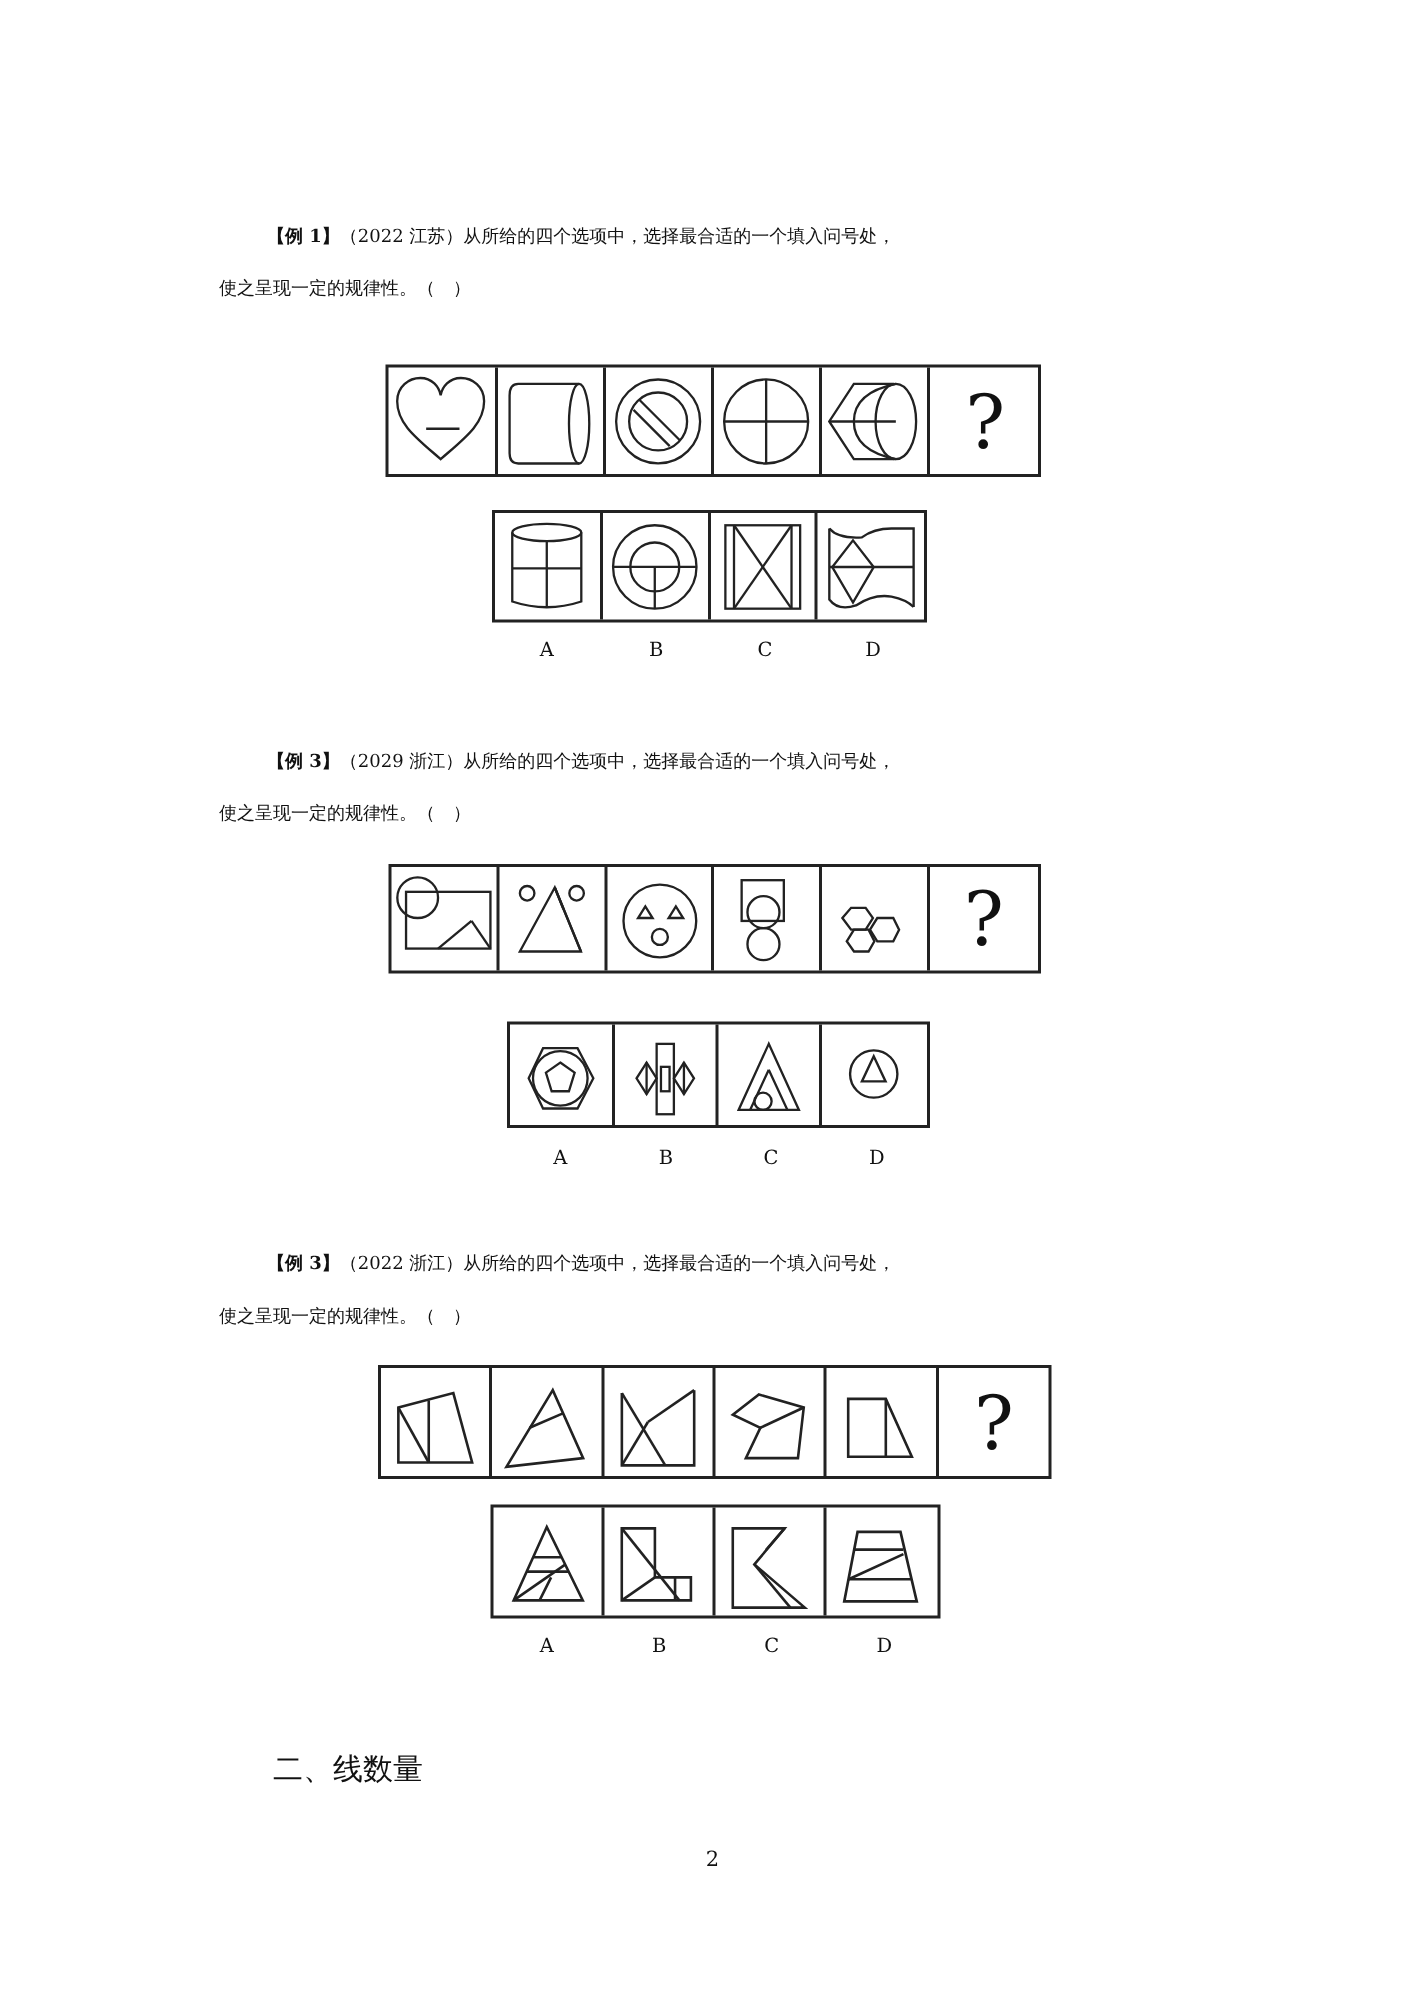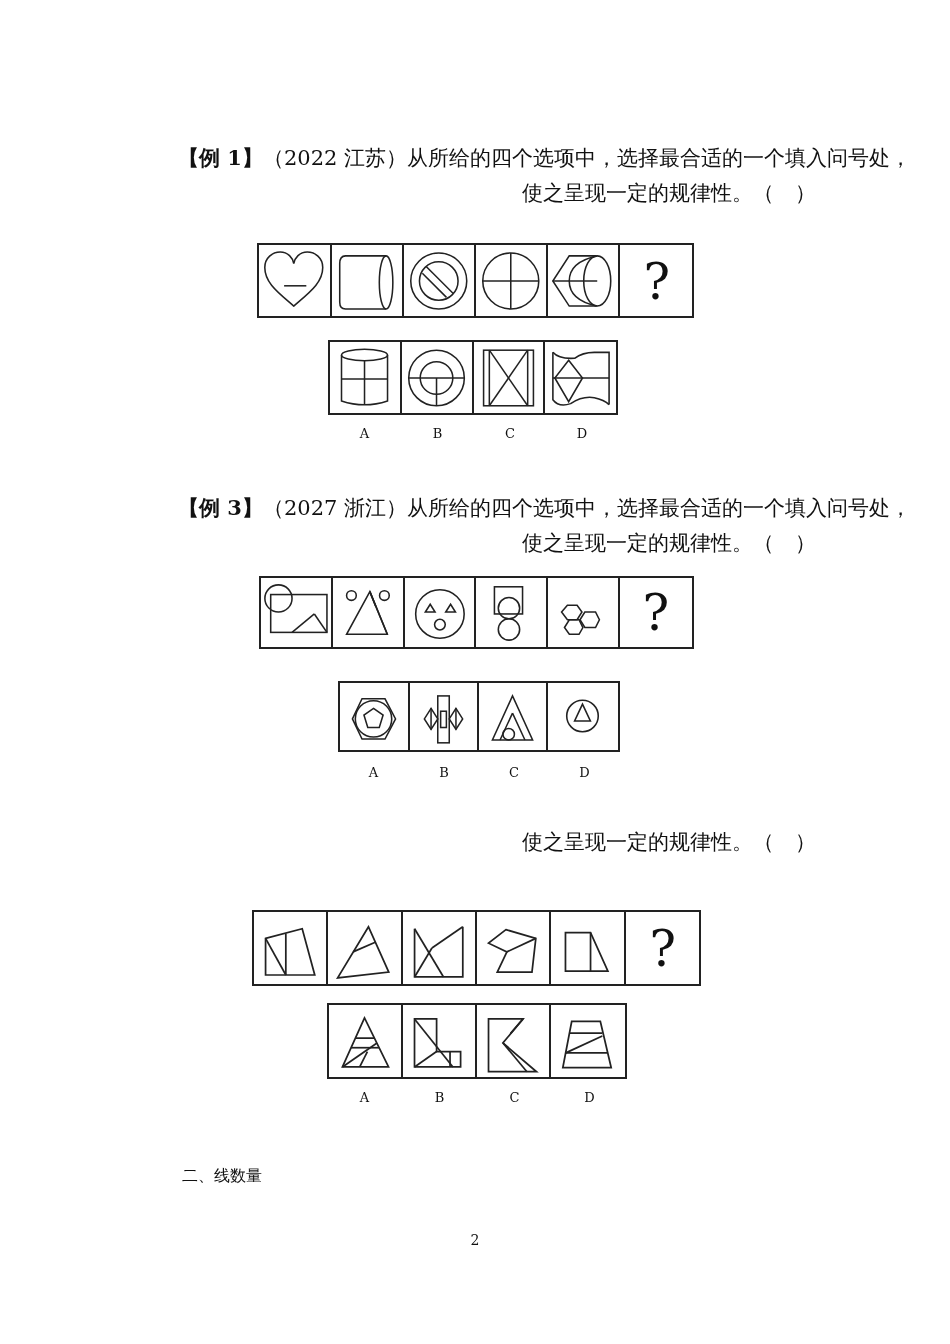--- a/index.html
+++ b/index.html
@@ -1,26 +1,26 @@
 <!DOCTYPE html>
 <html><head>
 <meta charset="utf-8">
 <style>
   html,body{margin:0;padding:0;background:#fff;}
   body{width:950px;height:1344px;position:relative;overflow:hidden;font-family:"DejaVu Serif","Liberation Serif",serif;color:#111;}
-  .q{position:absolute;left:146px;width:670px;font-size:21px;line-height:35px;text-align:right;}
+  .q{position:absolute;left:146px;width:670px;font-size:12px;line-height:35px;}
   .q .l1{text-indent:32px;white-space:nowrap;}
   .q .l2{white-space:nowrap;}
   .strip{position:absolute;display:flex;border:2px solid #222;box-sizing:border-box;background:#fff;}
   .cell{border-right:2px solid #222;box-sizing:border-box;height:100%;position:relative;}
   .cell:last-child{border-right:none;}
   .cell svg{position:absolute;left:0;top:0;width:100%;height:100%;}
   .labels{position:absolute;display:flex;font-size:13px;}
   .labels span{display:block;text-align:center;}
-  .section{position:absolute;left:182px;top:1166px;font-size:16px;}
+  .section{position:absolute;left:182px;top:1166px;font-size:20px;}
   .pageno{position:absolute;left:0;width:950px;top:1232px;text-align:center;font-size:14px;}
   .qm{font-family:"DejaVu Serif",serif;font-size:50px;}
 </style>
 </head>
 <body>
 
 <div class="q" style="top:140px;">
   <div class="l1"><b>【例 1】</b><span>（2022 江苏）</span><span>从所给的四个选项中，选择最合适的一个填入问号处，</span></div>
   <div class="l2">使之呈现一定的规律性。（　）</div>
 </div>
@@ -104,21 +104,21 @@
   </div>
 </div>
 <div class="labels" style="left:328px;top:426px;">
   <span style="width:73px">A</span>
   <span style="width:73px">B</span>
   <span style="width:72px">C</span>
   <span style="width:72px">D</span>
 </div>
 
 <div class="q" style="top:490px;">
-  <div class="l1"><b>【例 3】</b><span>（2027 浙江）</span><span>从所给的四个选项中，选择最合适的一个填入问号处，</span></div>
+  <div class="l1"><b>【例 3】</b><span>（2029 浙江）</span><span>从所给的四个选项中，选择最合适的一个填入问号处，</span></div>
   <div class="l2">使之呈现一定的规律性。（　）</div>
 </div>
 
 <div class="strip" style="left:259px;top:576px;width:435px;height:73px;">
   <div class="cell" style="width:72px">
     <svg viewBox="0 0 72 69" fill="none" stroke="#222" stroke-width="1.6">
         <rect x="10" y="16" width="58" height="39"></rect>
         <circle cx="18" cy="20" r="14"></circle>
         <line x1="32" y1="55" x2="55" y2="36"></line>
         <line x1="55" y1="36" x2="68" y2="55"></line>
@@ -195,20 +195,21 @@
   </div>
 </div>
 <div class="labels" style="left:338px;top:765px;">
   <span style="width:71px">A</span>
   <span style="width:70px">B</span>
   <span style="width:70px">C</span>
   <span style="width:71px">D</span>
 </div>
 
 <div class="q" style="top:825px;">
+  <div class="l1"><b>【例 3】</b><span>（2022 浙江）</span><span>从所给的四个选项中，选择最合适的一个填入问号处，</span></div>
   <div class="l2">使之呈现一定的规律性。（　）</div>
 </div>
 
 <div class="strip" style="left:252px;top:910px;width:449px;height:76px;">
   <div class="cell" style="width:75px">
     <svg viewBox="0 0 75 72" fill="none" stroke="#222" stroke-width="1.8">
         <path d="M12 26 L50 16 L63 64 L12 64 Z"></path>
         <line x1="33" y1="21" x2="33" y2="64"></line>
         <line x1="12" y1="26" x2="33" y2="64"></line>
       </svg>

